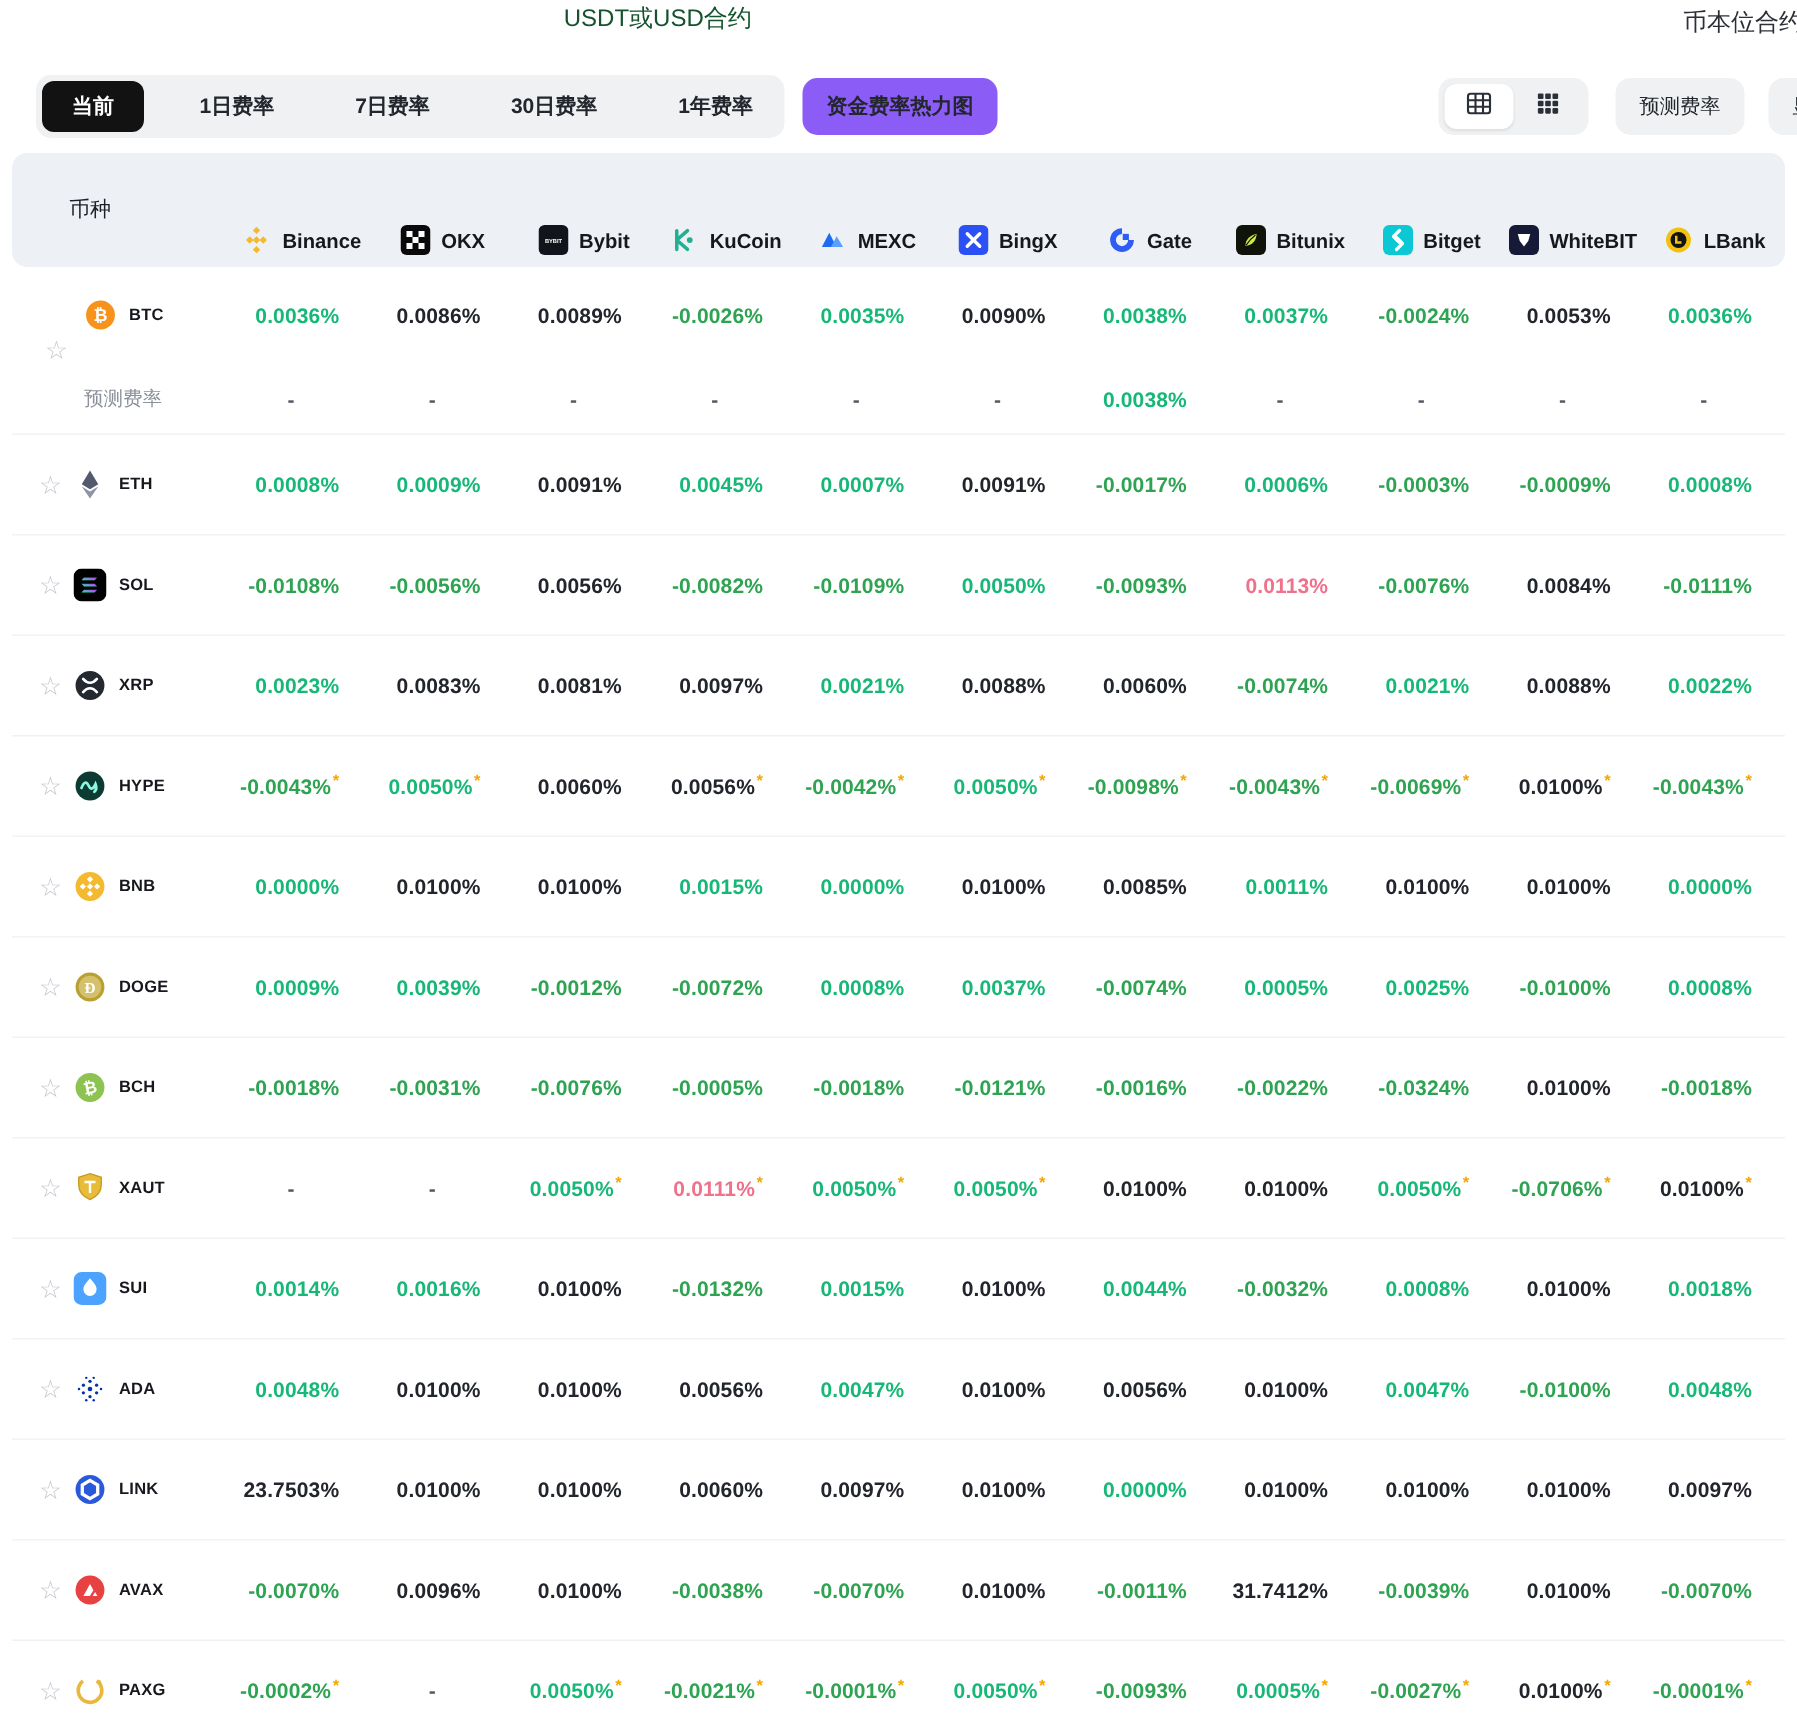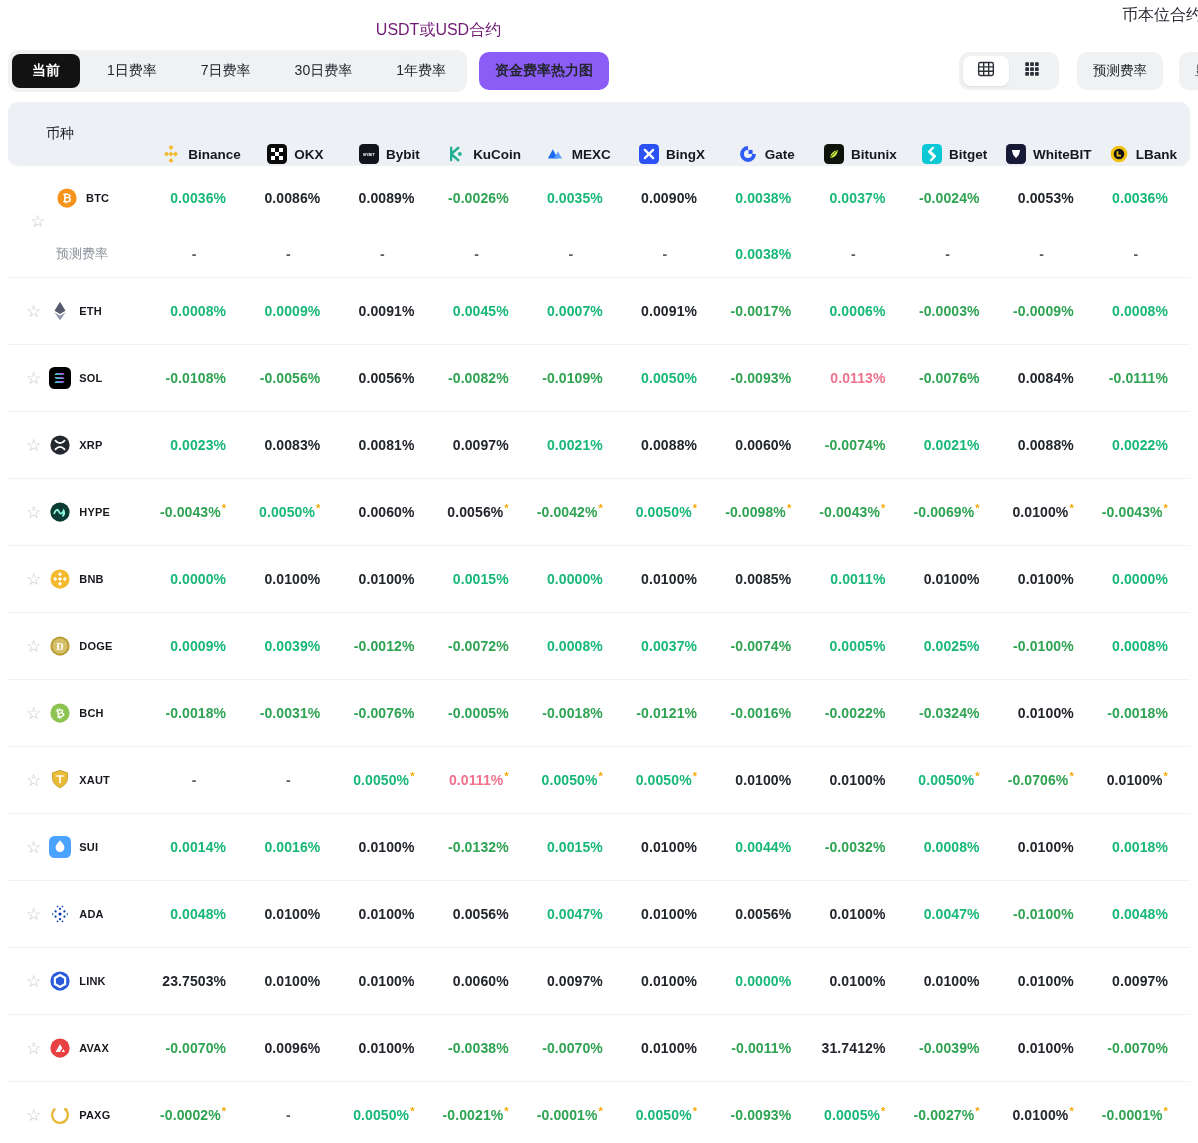--- a/index.html
+++ b/index.html
@@ -5,36 +5,36 @@
   * { margin:0; padding:0; box-sizing:border-box; }
   html,body { background:#fff; }
   .page {
     position:relative; width:1198px; height:1143px; overflow:hidden;
     background:#fff; font-family:"Liberation Sans","DejaVu Sans",sans-serif;
     color:#22262c;
   }
   
   .topbar { position:relative; height:40px; }
   .title-center {
-    position:absolute; left:0; top:20px; width:877px; text-align:center;
-    font-size:16px; color:#701a75;
+    position:absolute; left:0; top:2px; width:877px; text-align:center;
+    font-size:16px; color:#14532d;
   }
   .title-right {
     position:absolute; right:-4px; top:5px; font-size:16px; color:#2c2f36;
     white-space:nowrap;
   }
   
   .toolbar { position:relative; height:62px; display:flex; align-items:center; padding:0 8px; }
   .pill-group {
     display:inline-flex; align-items:center; background:#eff1f3;
-    border-radius:10px; padding:4px; gap:10px;
+    border-radius:10px; padding:4px; gap:20px;margin-left:16px;
   }
   .ptab {
     font-size:14px; color:#23262d; padding:8px 17px; border-radius:8px;
-    cursor:pointer; white-space:nowrap;
+    cursor:pointer; white-space:nowrap;font-weight:bold;
   }
   .ptab.active { background:#121212; color:#fff; font-weight:700; padding:8px 20px; }
   .tool-btn {
     margin-left:12px; background:#8b5cf6; border-radius:10px; padding:10px 16px;
     font-size:14px; font-weight:700; color:#23262d; cursor:pointer; white-space:nowrap;
   }
   .right-tools { position:absolute; right:0; top:50%; transform:translateY(-50%);
     display:flex; align-items:center; }
   .seg {
     display:inline-flex; align-items:center; background:#eff1f3; border-radius:10px;
@@ -44,21 +44,21 @@
     border-radius:8px; cursor:pointer; }
   .seg-btn.sel { background:#fff; box-shadow:0 1px 2px rgba(0,0,0,.08); }
   .flat-btn {
     background:#eff1f3; border-radius:10px; padding:10px 16px; font-size:13.5px;
     color:#23262d; font-weight:500; cursor:pointer; margin-right:16px; white-space:nowrap;
   }
   .flat-btn.clipped { margin-right:-40px; }
   
   .table-wrap { margin:0 8px; }
   .grid { display:grid; grid-template-columns:146px repeat(11,1fr); align-items:center; }
-  .thead { height:64px; background:#edf0f4; border-radius:10px; }
+  .thead { height:76px; background:#edf0f4; border-radius:10px; }
   .coin-head { padding-left:38px; font-size:14px; font-weight:500; color:#1c1f26; }
   .ex-head { display:flex; align-items:center; justify-content:center; gap:7px;
     font-size:13.5px; font-weight:700; color:#16181d; white-space:nowrap;margin-top:40px; }
   .ex-head .xicon { width:20px; height:20px; display:inline-flex; }
   .trow { height:67px; border-bottom:1px solid #f1f2f4; }
   .row-block { border-bottom:1px solid #f1f2f4; position:relative; }
   .row-block .mainline { height:64px; }
   .row-block .predline { height:47px; }
   .coin-cell { display:flex; align-items:center; gap:8px; padding-left:18px; }
   .coin-cell.indent { padding-left:48px; }

